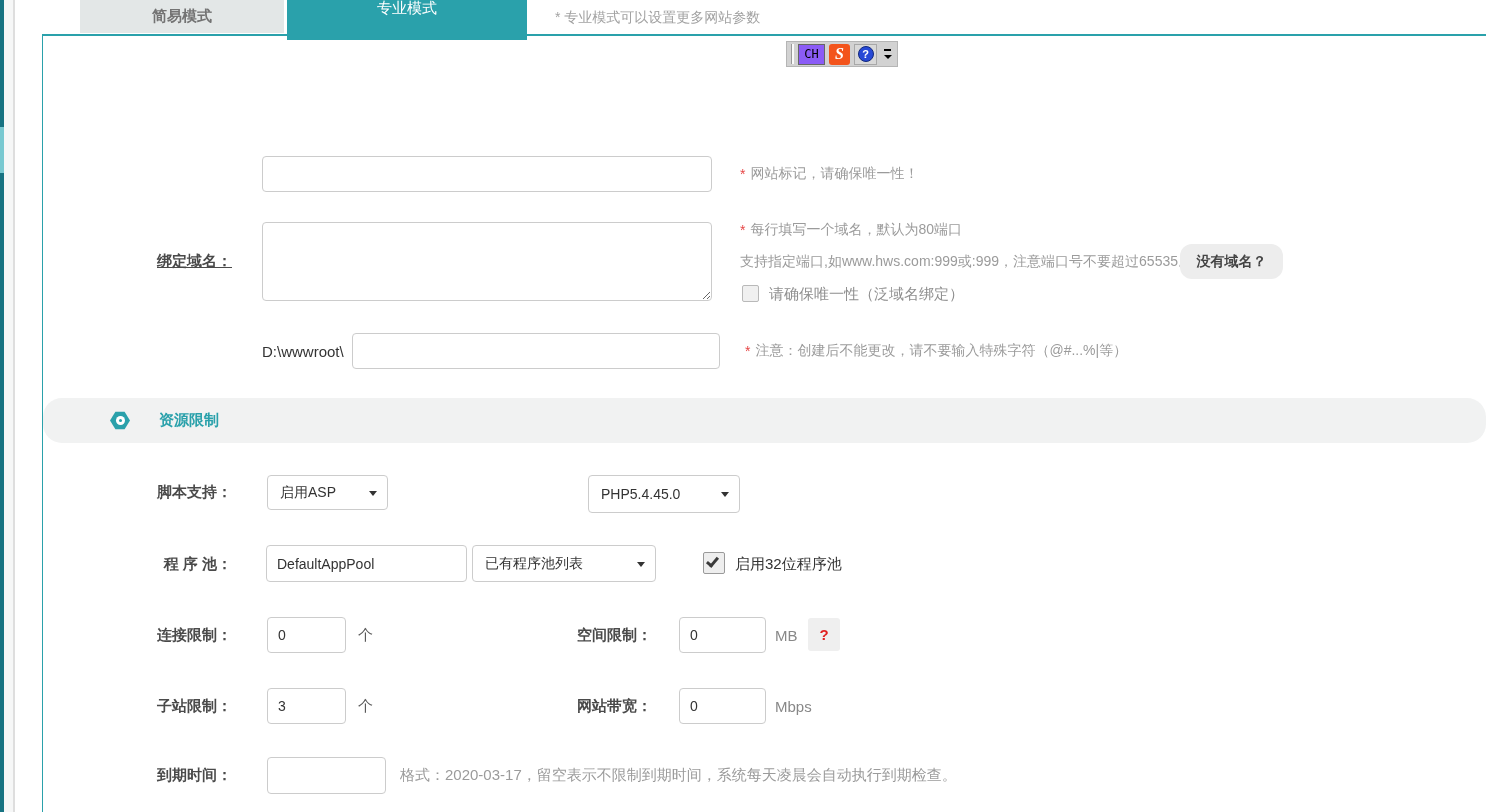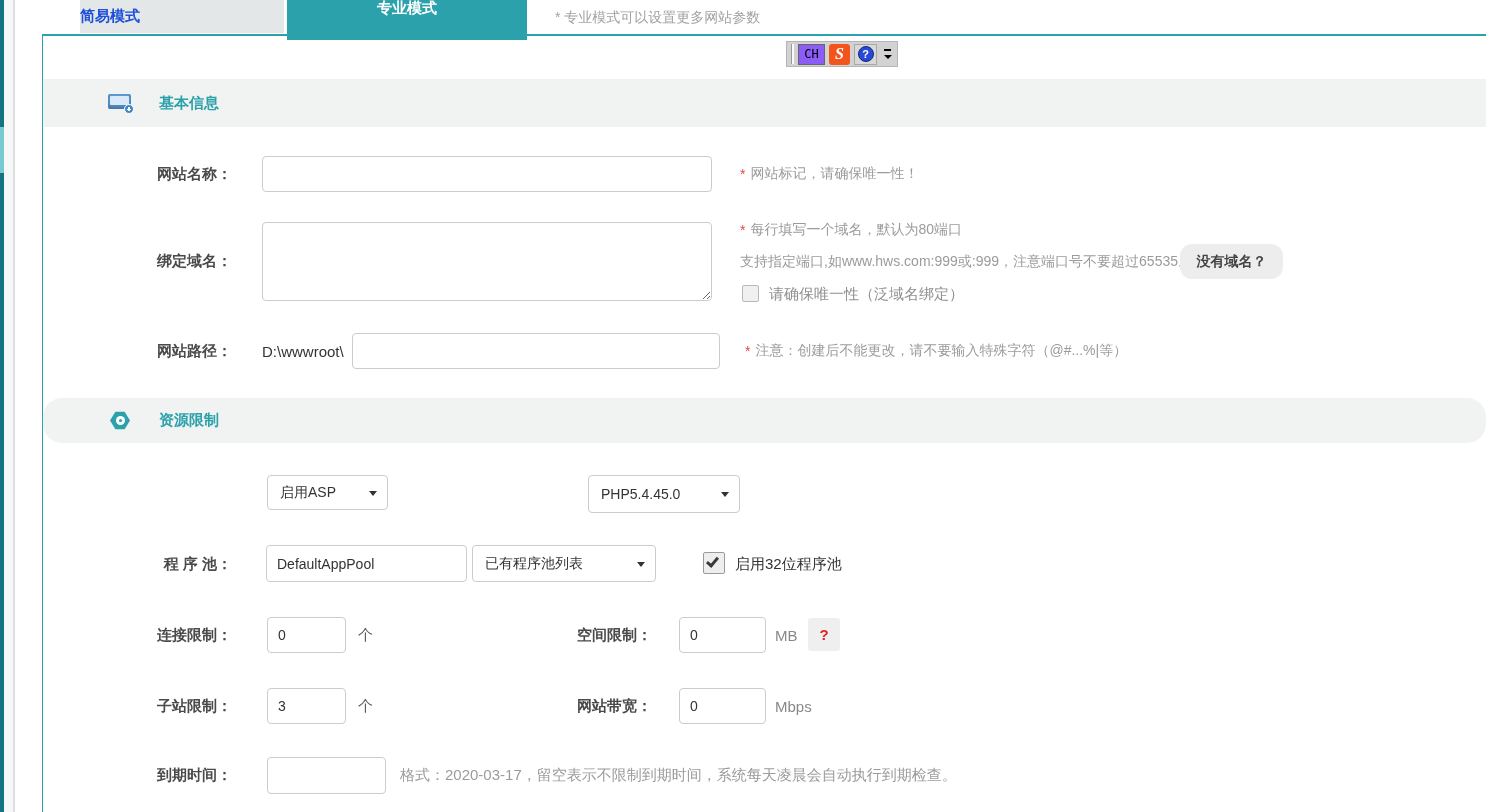--- a/index.html
+++ b/index.html
@@ -6,24 +6,24 @@
   body { background:#fff; font-family:"Liberation Sans", sans-serif; }
   .page { position:relative; width:1486px; height:812px; overflow:hidden; background:#fff; }
 
   
   .edge-teal { position:absolute; left:0; top:0; width:4px; height:812px; background:#177382; }
   .edge-teal-light { position:absolute; left:0; top:127px; width:4px; height:46px; background:#79c9d1; }
   .edge-grey { position:absolute; left:4px; top:0; width:11px; height:812px; background:#f6f7f7; border-right:2px solid #dedede; }
 
   
   .tab-simple { position:absolute; left:80px; top:0; width:204px; height:33px; background:#e3e7e7;
-    display:flex; align-items:center; font-size:15px; font-weight:bold; color:#1d4ed8; cursor:pointer; }
+    display:flex; align-items:center; justify-content:center; font-size:15px; font-weight:bold; color:#737373; cursor:pointer; }
   .tab-pro { position:absolute; left:287px; top:0; width:240px; height:40px; background:#2aa1ab;
     display:flex; align-items:flex-start; justify-content:center; cursor:pointer; z-index:3; }
-  .tab-pro span { color:#fff; font-weight:bold; font-size:15px; line-height:18px; margin-top:-1px;text-align:right; }
+  .tab-pro span { color:#fff; font-weight:normal; font-size:15px; line-height:18px; margin-top:-1px;text-align:right; }
   .tabs-hint { position:absolute; left:555px; top:9px; font-size:14px; color:#a2a2a2; }
 
   
   .panel { position:absolute; left:42px; top:34px; width:1444px; height:778px; background:#fff;
     border-top:2px solid #2aa1ab; border-left:1px solid #2aa1ab; }
 
   
   .lang-bar { position:absolute; left:786px; top:41px; height:26px; background:#d2d2d2;
     border:1px solid #b5b5b5; display:flex; align-items:center; padding:0 3px; z-index:2; }
   .grip { width:3px; height:20px; background:#fafafa; border-left:1px solid #9a9a9a; margin:0 4px 0 1px; cursor:move; }
@@ -122,70 +122,59 @@
     </div>
     <div class="help-btn">
       <div class="help-circle">?</div>
     </div>
     <div class="opt-btn">
       <div class="opt-bar"></div>
       <div class="opt-tri"></div>
     </div>
   </div>
 
-  <div class="sec sec1">
-    <div class="sec-icon-wrap">
-      <div class="mon">
-        <div class="mon-body"></div>
-        <div class="mon-screen"></div>
-        <div class="mon-plus"></div>
-      </div>
-    </div>
-    <div class="sec-title">基本信息</div>
-  </div>
-
-  <div class="lbl" style="top:156px; height:36px;">网站名称：</div>
+
   <input class="inp" style="left: 262px; top: 156px; width: 450px; height: 36px;" value="">
   <div class="hintline" style="left:740px; top:156px; height:36px;">
     <span class="star">*</span>
     <span>网站标记，请确保唯一性！</span>
   </div>
 
-  <div class="lbl" style="top:222px; height:79px;">绑定域名：</div>
+  <div class="lbl" style="top:222px; height:79px;text-decoration:underline;">绑定域名：</div>
   <textarea class="ta" style="left: 262px; top: 222px; width: 450px; height: 79px;"></textarea>
   <div class="hintline" style="left:740px; top:214px; height:32px;">
     <span class="star">*</span>
     <span>每行填写一个域名，默认为80端口</span>
   </div>
   <div class="hintline" style="left:740px; top:246px; height:32px;">
     <span>支持指定端口,如www.hws.com:999或:999，注意端口号不要超过65535。</span>
   </div>
   <button class="grey-btn" style="left:1180px; top:244px; width:103px; height:35px;border-radius:12px;">没有域名？</button>
   <div class="cb" style="left:742px; top:285px; width:17px; height:17px;"></div>
   <div class="cb-label cb-label-grey" style="left:769px; top:278px; height:32px;">请确保唯一性（泛域名绑定）</div>
 
-  <div class="lbl" style="top:333px; height:36px;">网站路径：</div>
   <div class="static-text" style="left:262px; top:333px; height:36px;">D:\wwwroot\</div>
   <input class="inp" style="left: 352px; top: 333px; width: 368px; height: 36px;" value="">
   <div class="hintline" style="left:745px; top:333px; height:36px;">
     <span class="star">*</span>
     <span>注意：创建后不能更改，请不要输入特殊字符（@#...%|等）</span>
   </div>
 
   <div class="sec sec2">
     <div class="sec-icon-wrap">
       <div class="hexa">
         <div class="hexa-ring">
             <div class="hexa-dot"></div>
           </div>
       </div>
     </div>
     <div class="sec-title">资源限制</div>
   </div>
 
+  <div class="lbl" style="top:475px; height:35px;">脚本支持：</div>
   <div class="sel" style="left:267px; top:475px; width:121px; height:35px;">
     <span>启用ASP</span>
     <span class="caret"></span>
   </div>
   <div class="sel" style="left:588px; top:475px; width:152px; height:38px;">
     <span>PHP5.4.45.0</span>
     <span class="caret"></span>
   </div>
 
   <div class="lbl" style="top:546px; height:36px;">程 序 池：</div>

